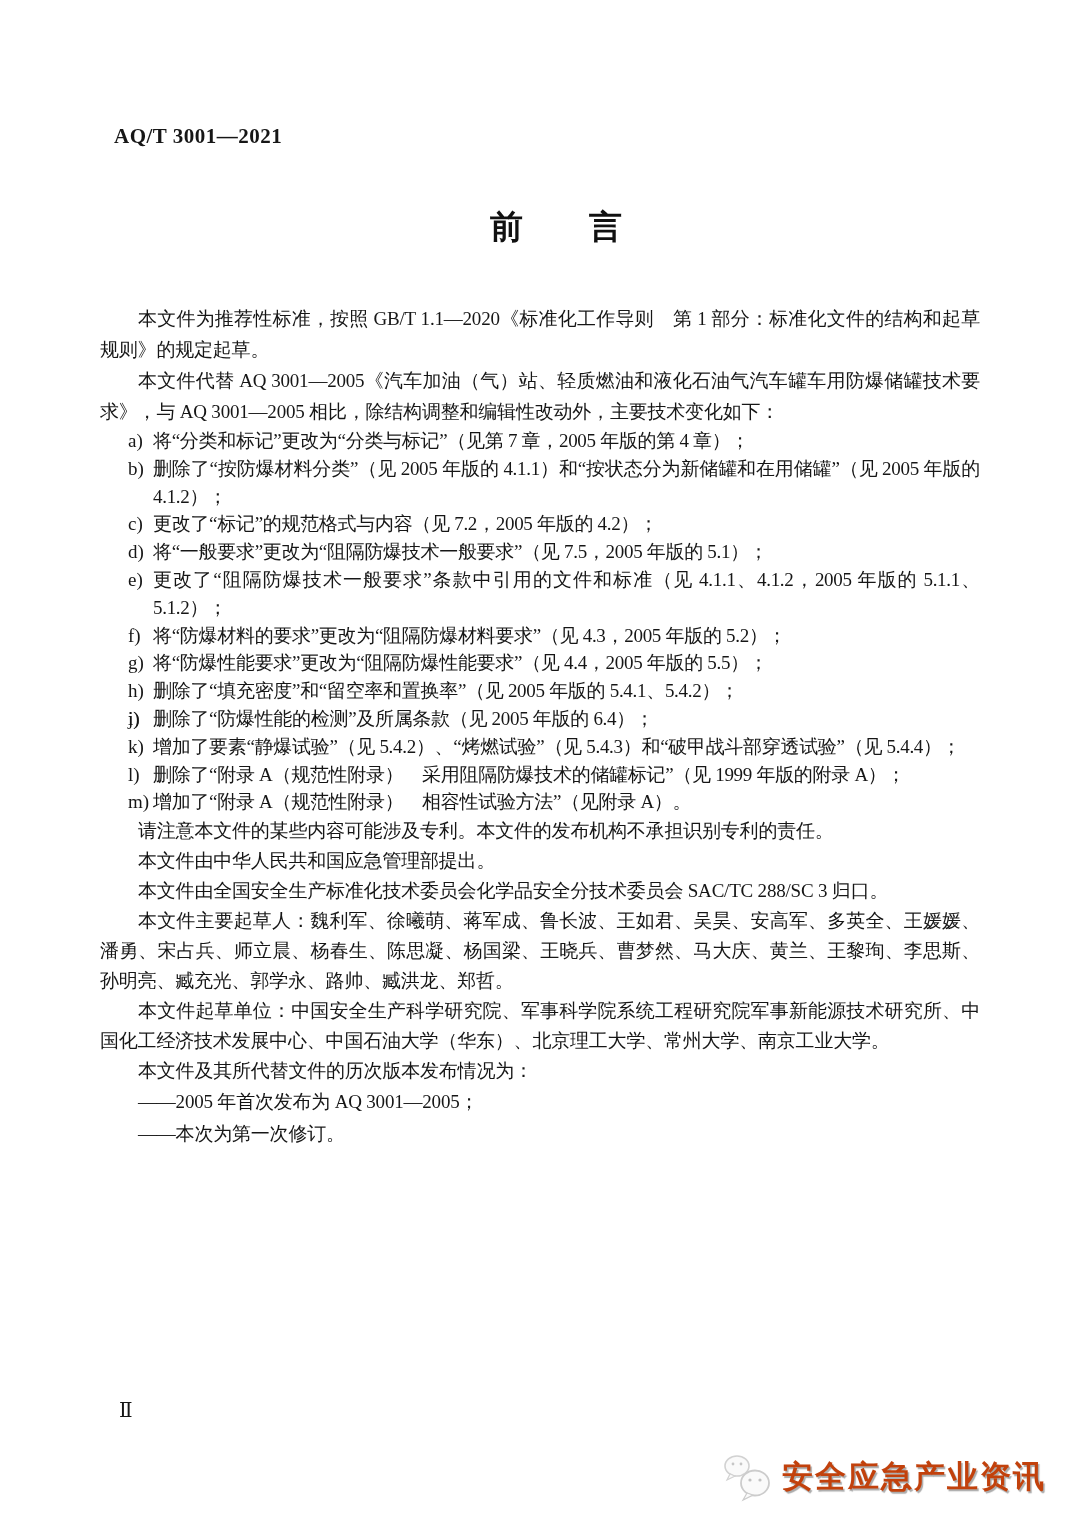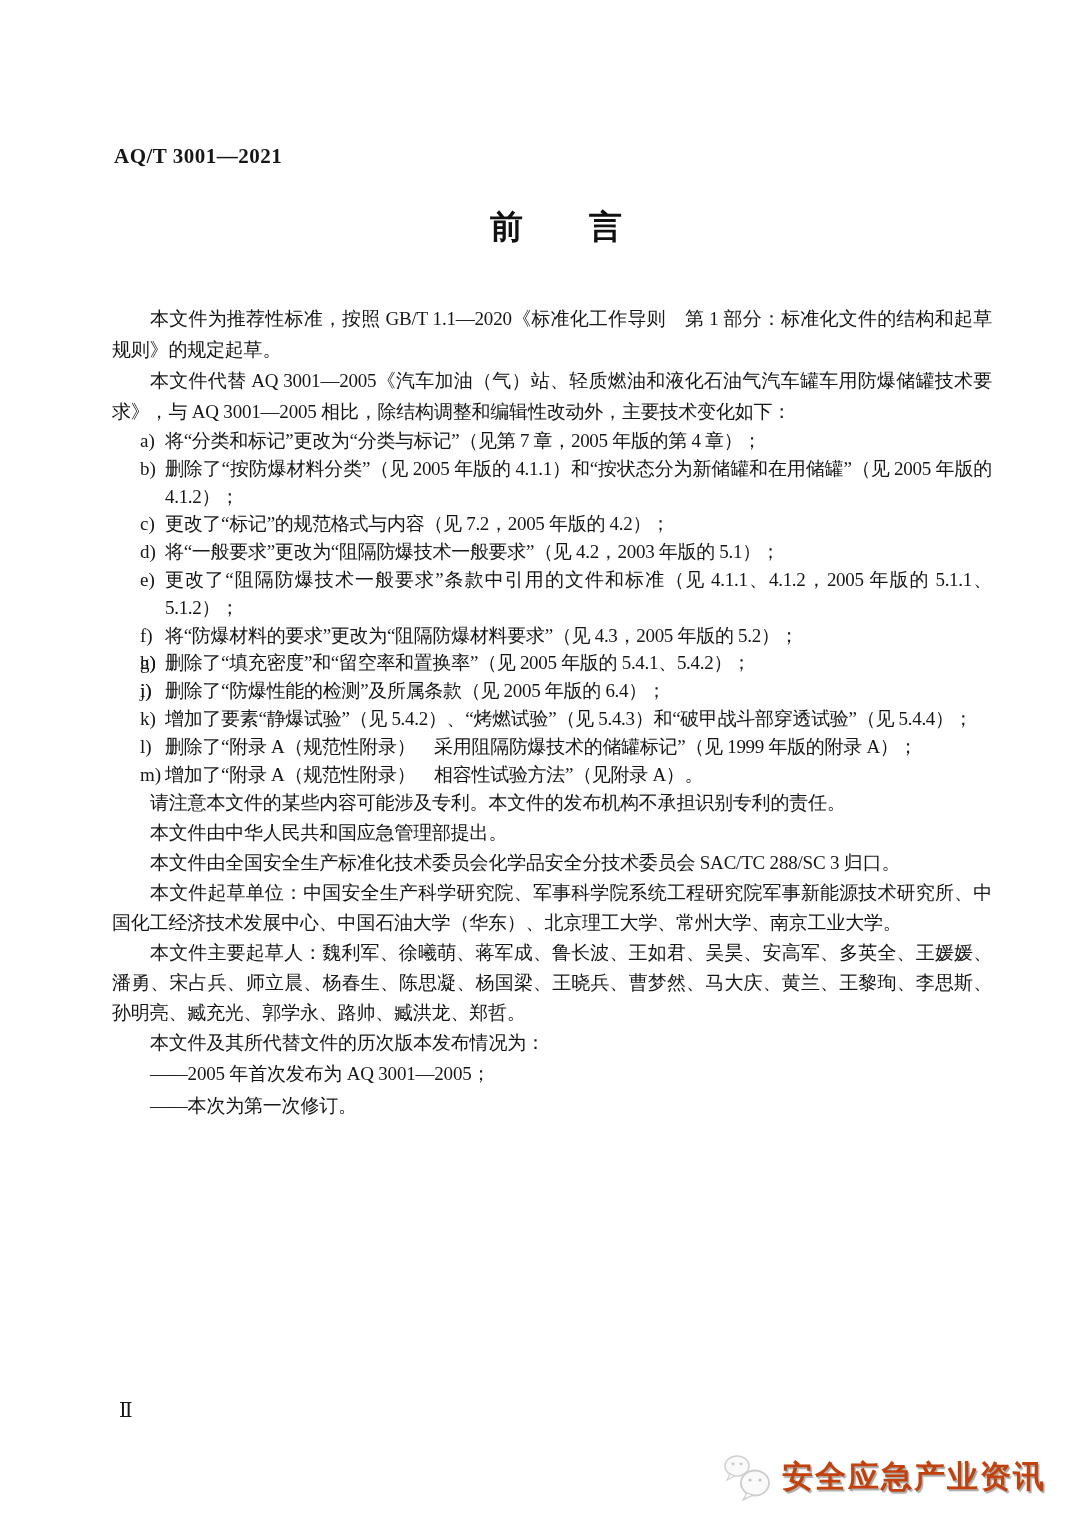--- a/index.html
+++ b/index.html
@@ -6,38 +6,38 @@
   body {
     width: 1080px; height: 1528px;
     background: #ffffff;
     position: relative;
     overflow: hidden;
     font-family: "Liberation Serif", "DejaVu Serif", serif;
     color: #161616;
   }
   .doc-code {
     position: absolute;
-    left: 114px; top: 144px;
+    left: 114px; top: 124px;
     font-size: 21px;
     font-weight: bold;
     letter-spacing: 0.5px;
   }
   .page-title {
     position: absolute;
     left: 16px; top: 205px;
     width: 100%;
     text-align: center;
     font-family: "Liberation Sans", "DejaVu Sans", sans-serif;
     font-size: 33px;
     font-weight: bold;
     color: #111;
   }
   .content {
     position: absolute;
-    left: 112px; top: 303px;
+    left: 100px; top: 303px;
     width: 880px;
     font-size: 19px;
     letter-spacing: -0.2px;
   }
   .para {
     margin: 0;
     text-indent: 2em;
     text-align: justify;
     line-height: 31px;
   }
@@ -97,37 +97,37 @@
 <div class="page-title">前　　言</div>
 
 <div class="content">
   <p class="para">本文件为推荐性标准，按照 GB/T 1.1—2020《标准化工作导则　第 1 部分：标准化文件的结构和起草规则》的规定起草。</p>
   <p class="para">本文件代替 AQ 3001—2005《汽车加油（气）站、轻质燃油和液化石油气汽车罐车用防爆储罐技术要求》，与 AQ 3001—2005 相比，除结构调整和编辑性改动外，主要技术变化如下：</p>
 
   <div class="changes">
     <div class="change"><span class="lbl">a)</span><span>将“分类和标记”更改为“分类与标记”（见第 7 章，2005 年版的第 4 章）；</span></div>
     <div class="change"><span class="lbl">b)</span><span>删除了“按防爆材料分类”（见 2005 年版的 4.1.1）和“按状态分为新储罐和在用储罐”（见 2005 年版的 4.1.2）；</span></div>
     <div class="change"><span class="lbl">c)</span><span>更改了“标记”的规范格式与内容（见 7.2，2005 年版的 4.2）；</span></div>
-    <div class="change"><span class="lbl">d)</span><span>将“一般要求”更改为“阻隔防爆技术一般要求”（见 4.2，2003 年版的 5.1）；</span></div>
+    <div class="change"><span class="lbl">d)</span><span>将“一般要求”更改为“阻隔防爆技术一般要求”（见 7.5，2005 年版的 5.1）；</span></div>
     <div class="change"><span class="lbl">e)</span><span>更改了“阻隔防爆技术一般要求”条款中引用的文件和标准（见 4.1.1、4.1.2，2005 年版的 5.1.1、5.1.2）；</span></div>
     <div class="change"><span class="lbl">f)</span><span>将“防爆材料的要求”更改为“阻隔防爆材料要求”（见 4.3，2005 年版的 5.2）；</span></div>
-    <div class="change"><span class="lbl">g)</span></div>
+    <div class="change"><span class="lbl">g)</span><span>将“防爆性能要求”更改为“阻隔防爆性能要求”（见 4.4，2005 年版的 5.5）；</span></div>
     <div class="change"><span class="lbl">h)</span><span>删除了“填充密度”和“留空率和置换率”（见 2005 年版的 5.4.1、5.4.2）；</span></div>
     <div class="change"><span class="lbl">i)</span></div>
     <div class="change"><span class="lbl">j)</span><span>删除了“防爆性能的检测”及所属条款（见 2005 年版的 6.4）；</span></div>
     <div class="change"><span class="lbl">k)</span><span>增加了要素“静爆试验”（见 5.4.2）、“烤燃试验”（见 5.4.3）和“破甲战斗部穿透试验”（见 5.4.4）；</span></div>
     <div class="change"><span class="lbl">l)</span><span>删除了“附录 A（规范性附录）　采用阻隔防爆技术的储罐标记”（见 1999 年版的附录 A）；</span></div>
     <div class="change"><span class="lbl">m)</span><span>增加了“附录 A（规范性附录）　相容性试验方法”（见附录 A）。</span></div>
   </div>
 
   <p class="statement">请注意本文件的某些内容可能涉及专利。本文件的发布机构不承担识别专利的责任。</p>
   <p class="statement">本文件由中华人民共和国应急管理部提出。</p>
   <p class="statement">本文件由全国安全生产标准化技术委员会化学品安全分技术委员会 SAC/TC 288/SC 3 归口。</p>
+  <p class="statement">本文件主要起草人：魏利军、徐曦萌、蒋军成、鲁长波、王如君、吴昊、安高军、多英全、王媛媛、潘勇、宋占兵、师立晨、杨春生、陈思凝、杨国梁、王晓兵、曹梦然、马大庆、黄兰、王黎珣、李思斯、孙明亮、臧充光、郭学永、路帅、臧洪龙、郑哲。</p>
   <p class="statement">本文件起草单位：中国安全生产科学研究院、军事科学院系统工程研究院军事新能源技术研究所、中国化工经济技术发展中心、中国石油大学（华东）、北京理工大学、常州大学、南京工业大学。</p>
-  <p class="statement">本文件主要起草人：魏利军、徐曦萌、蒋军成、鲁长波、王如君、吴昊、安高军、多英全、王媛媛、潘勇、宋占兵、师立晨、杨春生、陈思凝、杨国梁、王晓兵、曹梦然、马大庆、黄兰、王黎珣、李思斯、孙明亮、臧充光、郭学永、路帅、臧洪龙、郑哲。</p>
   <p class="statement">本文件及其所代替文件的历次版本发布情况为：</p>
 
   <p class="history">——2005 年首次发布为 AQ 3001—2005；</p>
   <p class="history">——本次为第一次修订。</p>
 </div>
 
 <div class="page-num">Ⅱ</div>
 
 <div class="footer-mark">
   <span>

